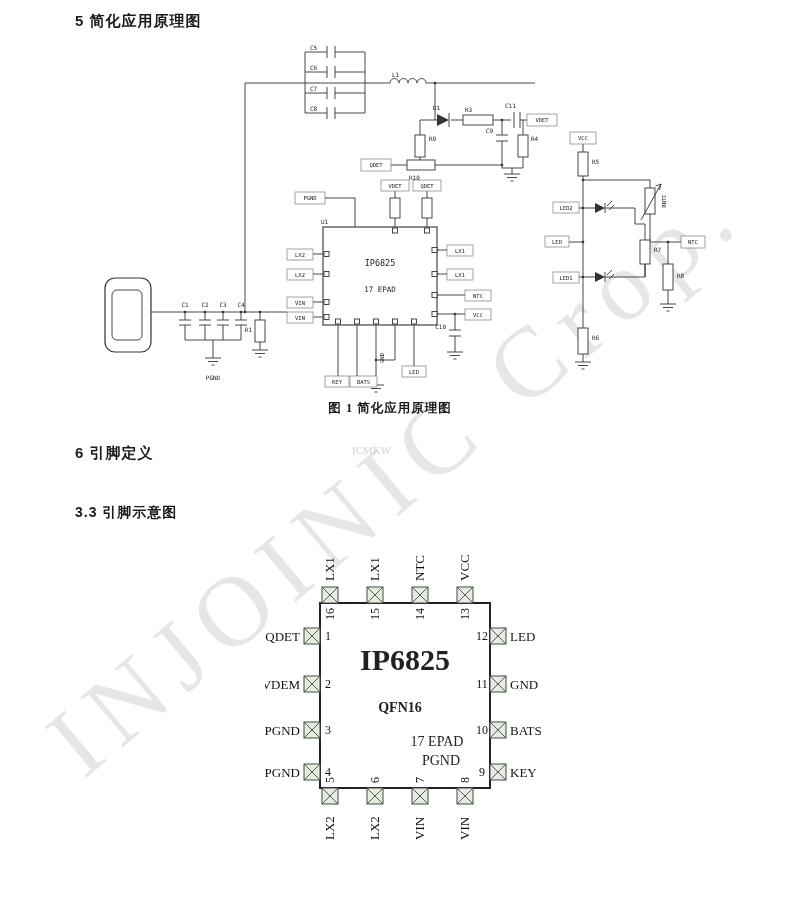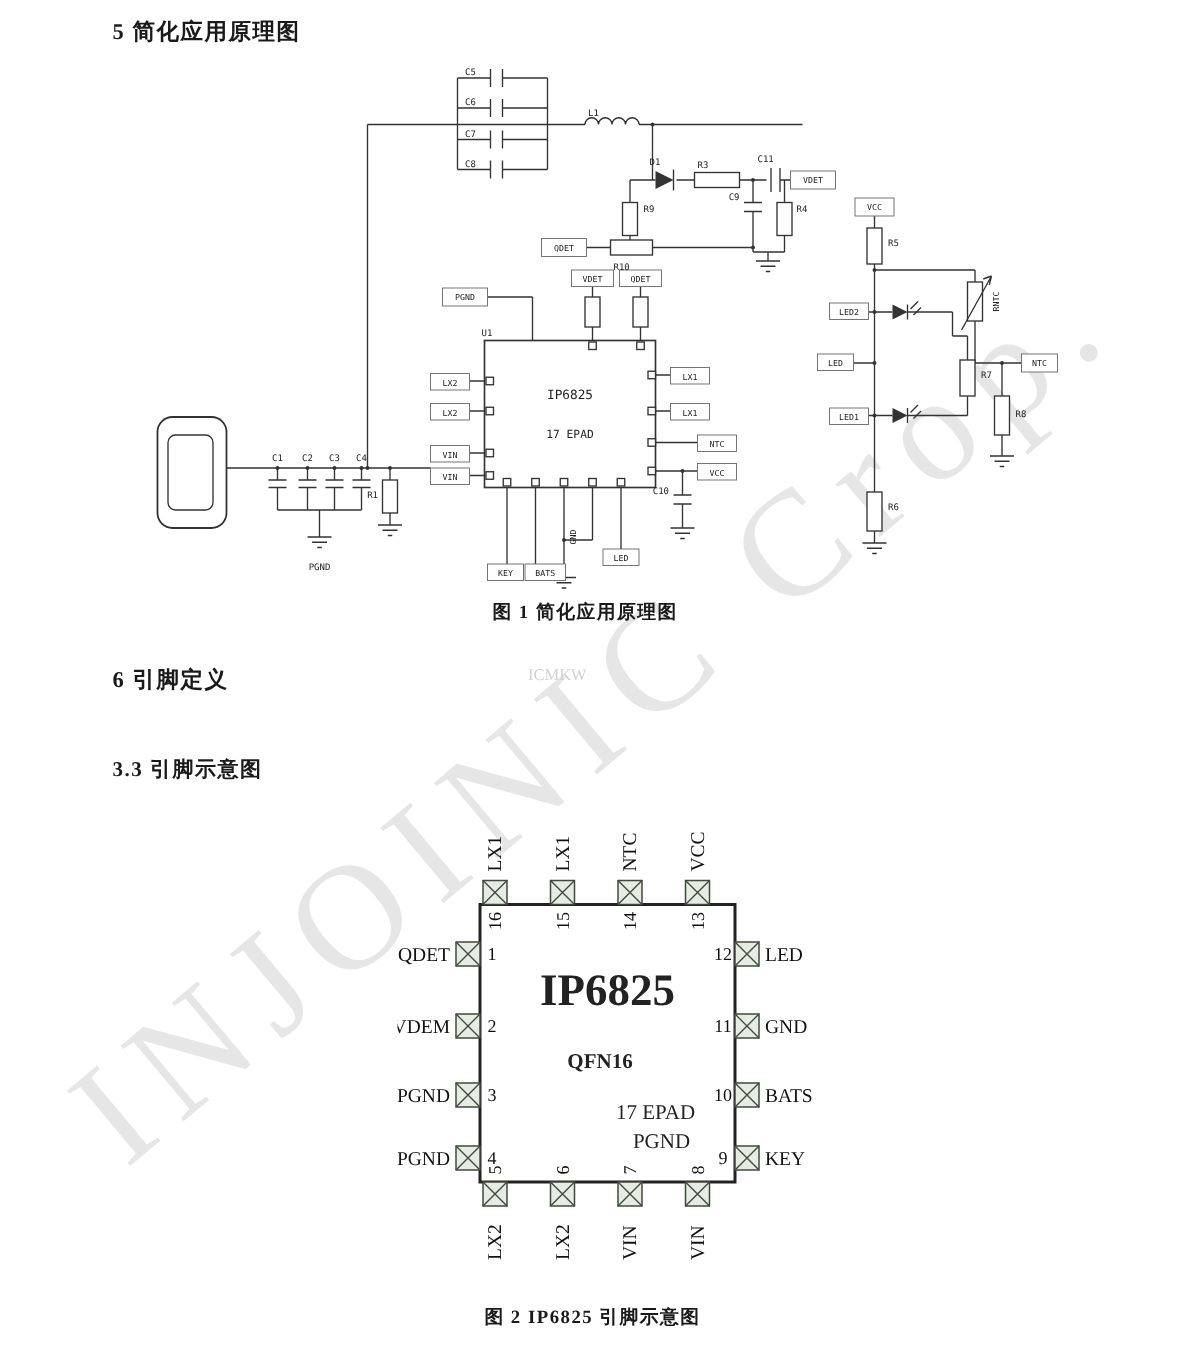--- a/index.html
+++ b/index.html
@@ -1,18 +1,18 @@
 <!DOCTYPE html>
 <html><head>
 <meta charset="utf-8">
 <style>
   html,body{margin:0;padding:0;background:#fff;}
   .page{position:relative;width:793px;height:909px;background:#fff;overflow:hidden;
         font-family:"Liberation Sans",sans-serif;color:#1a1a1a;}
-  .heading{position:absolute;font-weight:700;font-size:15px;font-family:Liberation Serif, serif;
+  .heading{position:absolute;font-weight:700;font-size:15px;font-family:Liberation Sans, sans-serif;
            letter-spacing:1px;z-index:2;}
   .caption{position:absolute;font-weight:700;font-size:12.5px;text-align:center;
            font-family:"Liberation Serif",serif;z-index:2;letter-spacing:1px;}
   .wm-main{position:absolute;left:395px;top:475px;transform:translate(-50%,-50%) rotate(-40deg);
            font-family:"Liberation Serif",serif;font-size:100px;letter-spacing:14px;color:#d6d6d6;
            opacity:.6;white-space:nowrap;z-index:1;pointer-events:none;}
   .wm-small{position:absolute;left:352px;top:444px;font-size:11px;color:#c9c9c9;opacity:.85;
             z-index:1;pointer-events:none;font-family:Liberation Serif, serif;}
   .figwrap{position:absolute;z-index:2;}
   svg text{fill:#222;font-family:"DejaVu Sans Mono",monospace;}
@@ -350,15 +350,14 @@
     </g>
     <g>
       <rect class="pad" x="192" y="240" width="16" height="16"></rect>
           <path class="padx" d="M192,240 L208,256 M192,256 L208,240"></path>
       <text class="pinnum" x="204" y="232" text-anchor="middle" transform="rotate(-90 204 232)">8</text>
       <text class="pinname" x="204" y="292" transform="rotate(-90 204 292)">VIN</text>
     </g>
   </svg>
   </div>
 
-  <div class="caption" style="left:285px;top:870px;width:220px;">图 2  IP6825 引脚示意图</div>
 
 </div>
 
 </body></html>

